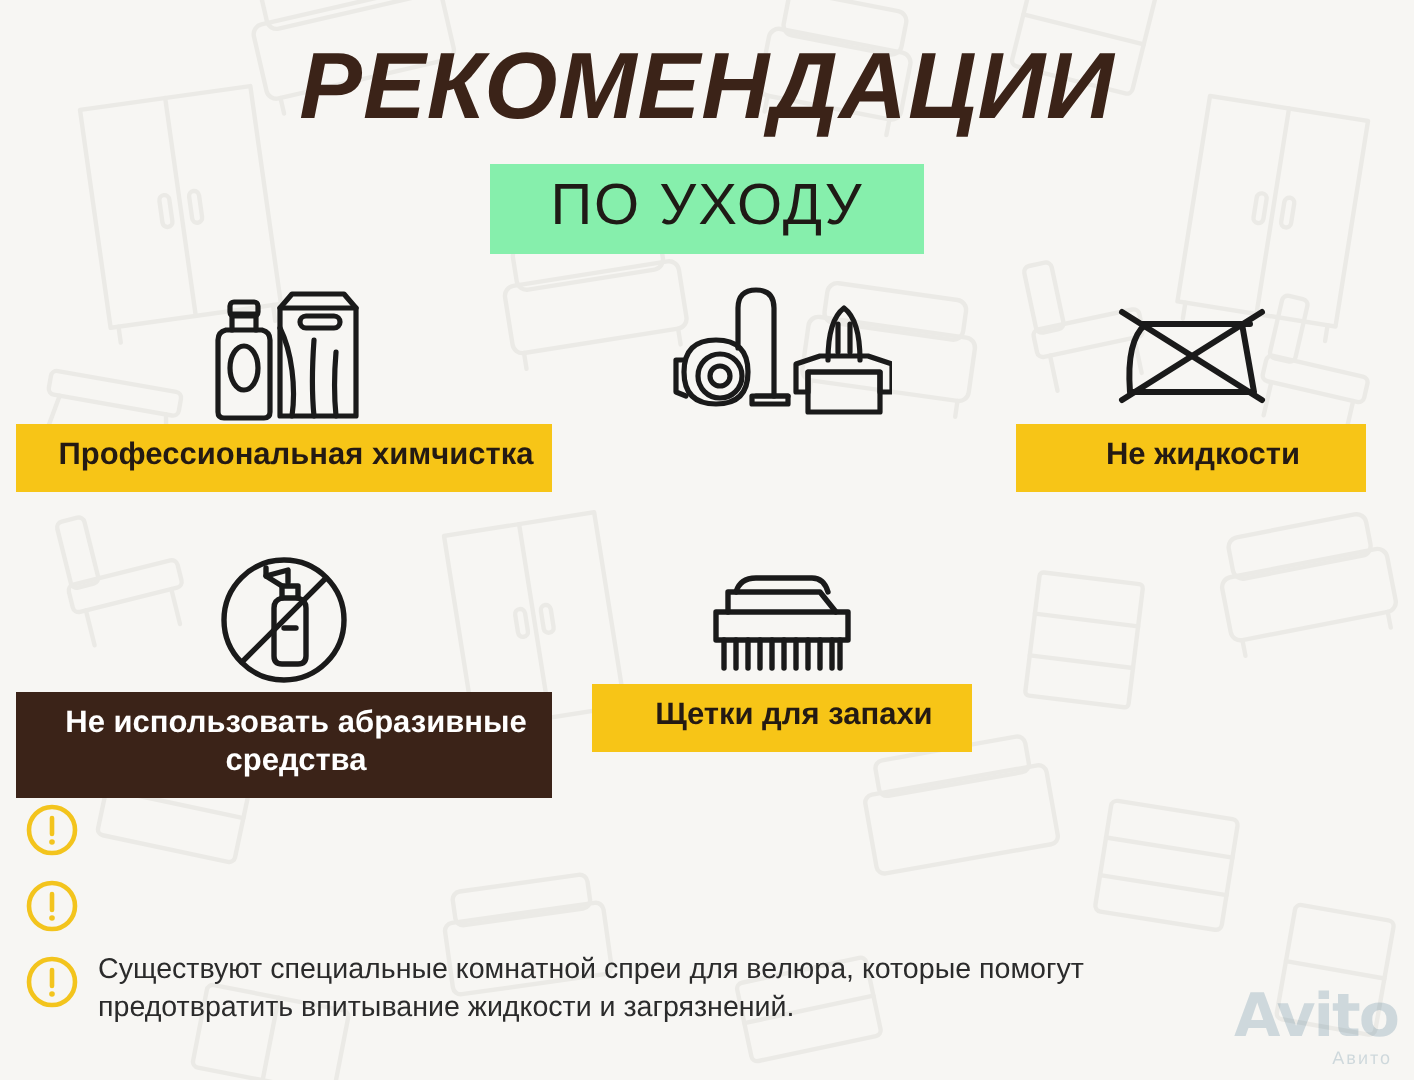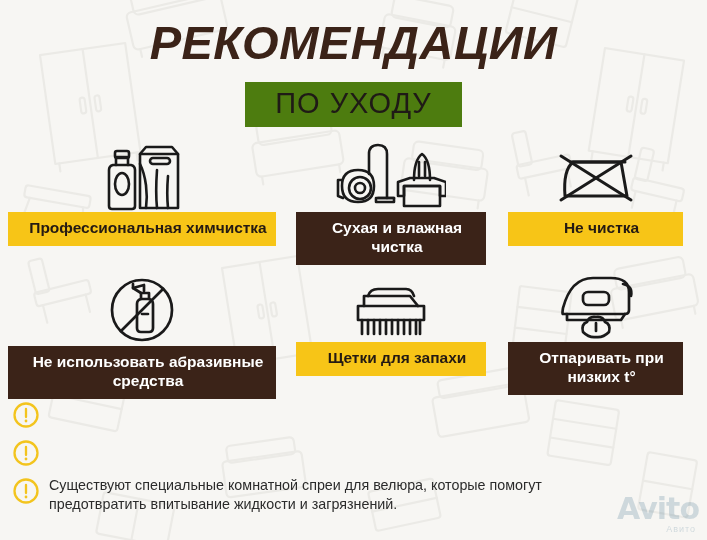--- a/index.html
+++ b/index.html
@@ -78,21 +78,21 @@
   }
   .subtitle-wrap {
     position: absolute;
     top: 82px;
     left: 0;
     width: 707px;
     text-align: center;
   }
   .subtitle {
     display: inline-block;
-    background: #4d7c0f;
+    background: #86efac;
     color: #1f1a16;
     font-size: 29px;
     font-weight: normal;
     padding: 7px 30px 9px 30px;
     letter-spacing: 1px;
     line-height: 1;
     font-family: "Liberation Sans", sans-serif;
   }
   
   .card {
@@ -344,36 +344,34 @@
             <path d="M40 62 L58 62 L58 58 L40 58 Z"></path>
 
             <path d="M68 46 L68 66 L104 66 L104 46 Z"></path>
             <path d="M62 42 L62 56 L68 56 L68 46 L104 46 L104 56 L110 56 L110 42 L98 38 L74 38 Z"></path>
             <path d="M78 40 Q78 20 86 14 Q94 20 94 40"></path>
             <line x1="83" y1="22" x2="83" y2="36"></line>
             <line x1="89" y1="22" x2="89" y2="36"></line>
           </g>
         </svg>
       </div>
-      <span class="label brown">Сухая и влажная
-чистка</span>
     </div>
 
     <div class="card" style="left:508px; top:140px; width:175px;">
       <div class="icon-box">
         <svg width="82" height="72" viewBox="0 0 82 72">
           <g stroke="#1a1a1a" stroke-width="3" fill="none" stroke-linejoin="round" stroke-linecap="round">
             <path d="M10 56 L72 56 L66 22 L18 22 Q8 30 10 56 Z"></path>
             <line x1="16" y1="22" x2="70" y2="22"></line>
             <line x1="6" y1="16" x2="76" y2="60"></line>
             <line x1="76" y1="16" x2="6" y2="60"></line>
           </g>
         </svg>
       </div>
-      <span class="label yellow">Не чистка</span>
+      <span class="label yellow">Не жидкости</span>
     </div>
 
     <div class="card" style="left:8px; top:274px; width:268px;">
       <div class="icon-box">
         <svg width="72" height="72" viewBox="0 0 72 72">
           <g stroke="#1a1a1a" stroke-width="2.7" fill="none" stroke-linejoin="round" stroke-linecap="round">
             <circle cx="36" cy="36" r="30"></circle>
             <line x1="15" y1="57" x2="57" y2="15"></line>
 
             <path d="M31 30 L31 54 Q31 58 35 58 L43 58 Q47 58 47 54 L47 30 Q47 26 43 25 L35 25 Q31 26 31 30 Z"></path>
@@ -406,37 +404,20 @@
             <line x1="62" y1="50" x2="62" y2="64"></line>
             <line x1="68" y1="50" x2="68" y2="64"></line>
             <line x1="72" y1="50" x2="72" y2="64"></line>
           </g>
         </svg>
       </div>
       <span class="label yellow">Щетки
 для запахи</span>
     </div>
 
-    <div class="card" style="left:508px; top:270px; width:175px;">
-      <div class="icon-box">
-        <svg width="86" height="72" viewBox="0 0 86 72">
-          <g stroke="#1a1a1a" stroke-width="2.7" fill="none" stroke-linejoin="round" stroke-linecap="round">
-            <path d="M10 44 L72 44 Q76 44 76 40 L76 22 Q76 8 58 8 L40 8 Q18 8 10 38 Q9 44 10 44 Z"></path>
-            <path d="M14 44 L14 50 L68 50 L72 44"></path>
-            <rect x="30" y="22" width="26" height="13" rx="5"></rect>
-            <path d="M70 14 Q80 16 78 26"></path>
-
-            <path d="M30 62 Q28 54 34 52 Q36 46 43 47 Q50 46 52 52 Q58 54 56 62 Q50 68 43 67 Q36 68 30 62 Z"></path>
-            <line x1="43" y1="53" x2="43" y2="61"></line>
-          </g>
-        </svg>
-      </div>
-      <span class="label brown">Отпаривать при
-низких t°</span>
-    </div>
 
     <div id="tips">
 
       <div class="tip">
         <svg class="tip-icon" viewBox="0 0 28 28">
           <circle cx="14" cy="14" r="11.5" fill="none" stroke="#f3c41d" stroke-width="2.3"></circle>
           <line x1="14" y1="8" x2="14" y2="16" stroke="#f3c41d" stroke-width="2.3" stroke-linecap="round"></line>
           <circle cx="14" cy="20" r="1.4" fill="#f3c41d"></circle>
         </svg>
       </div>

